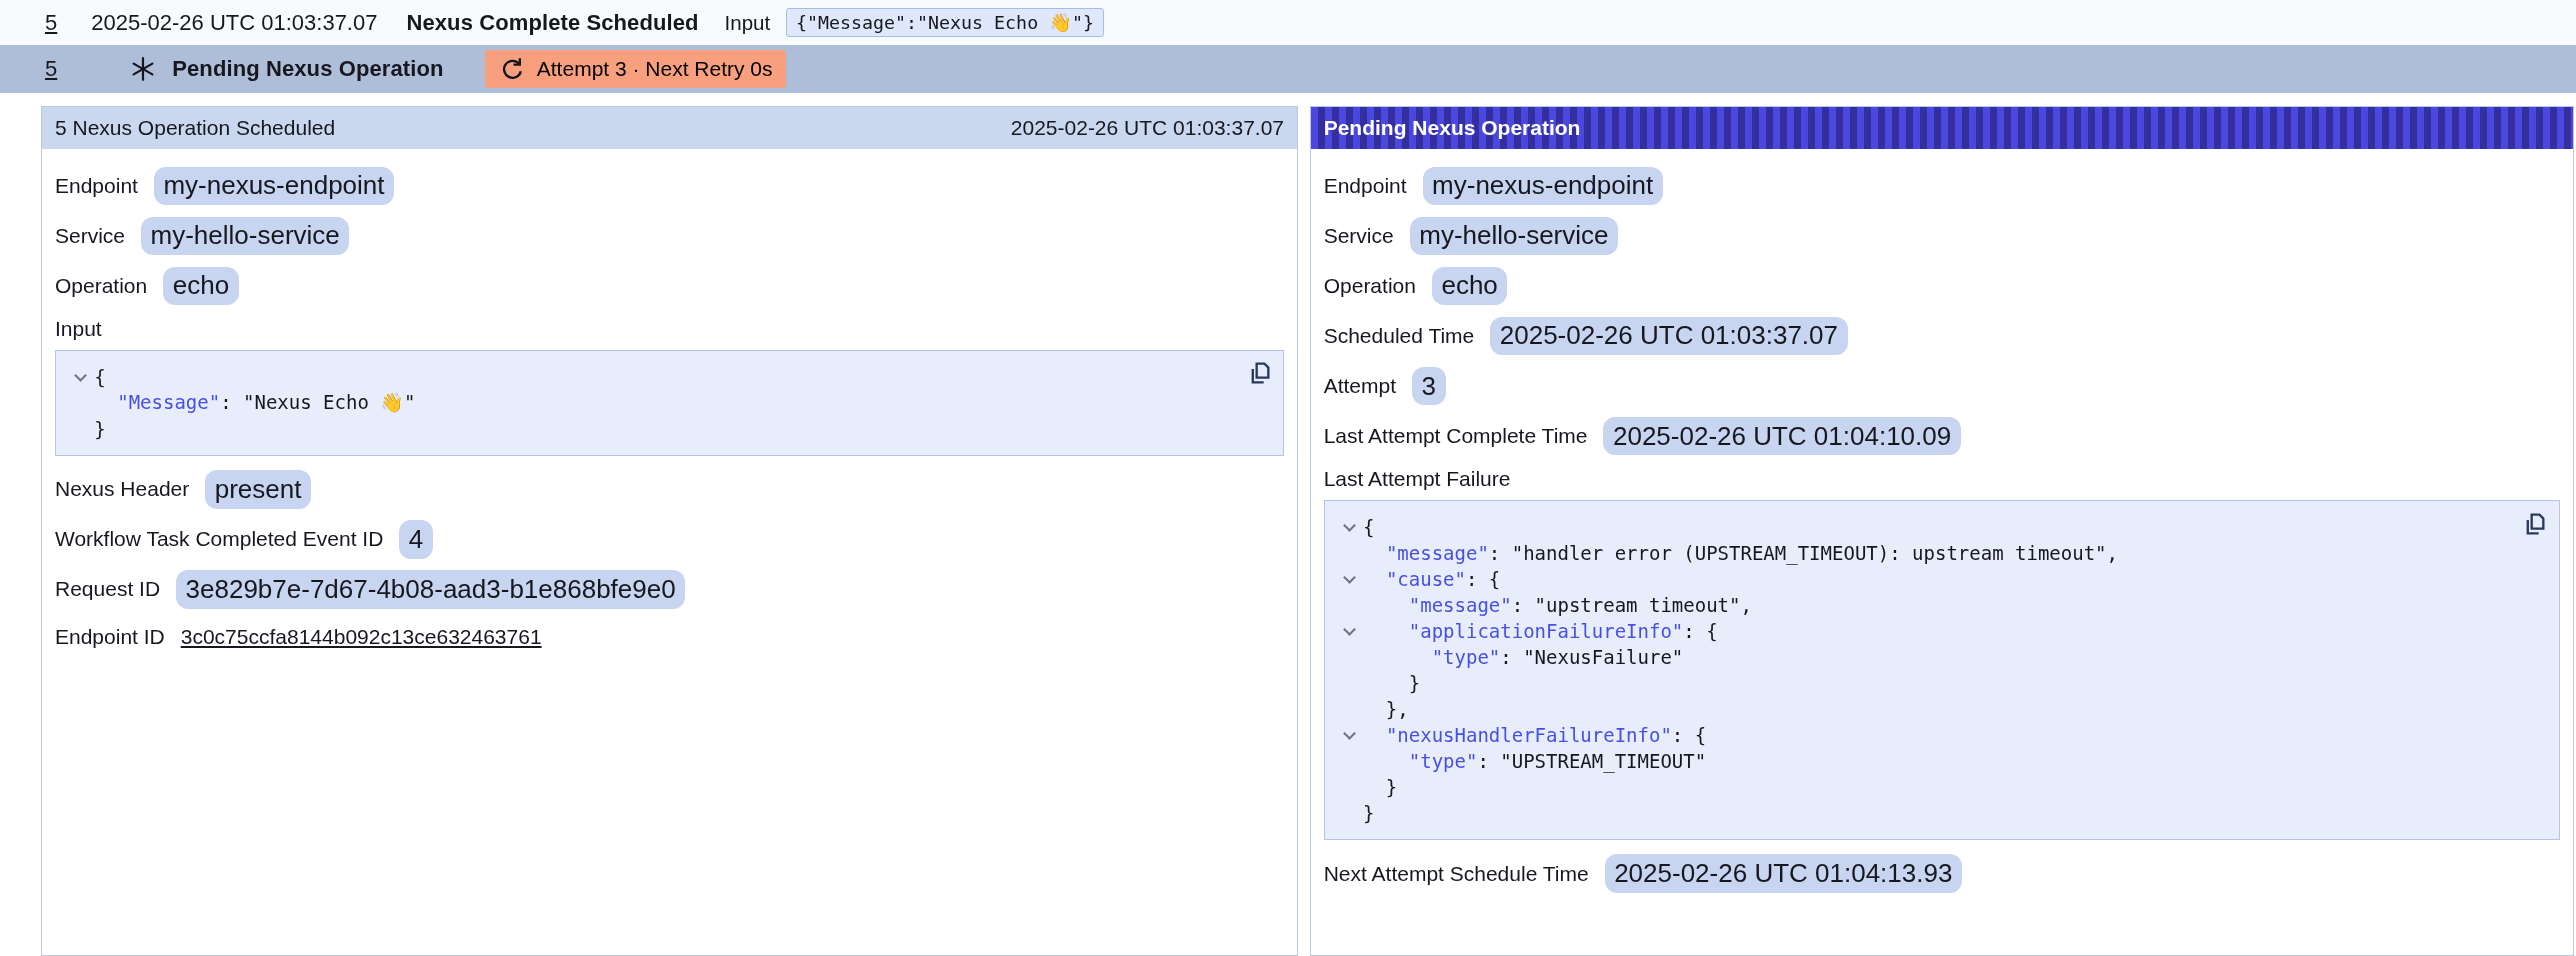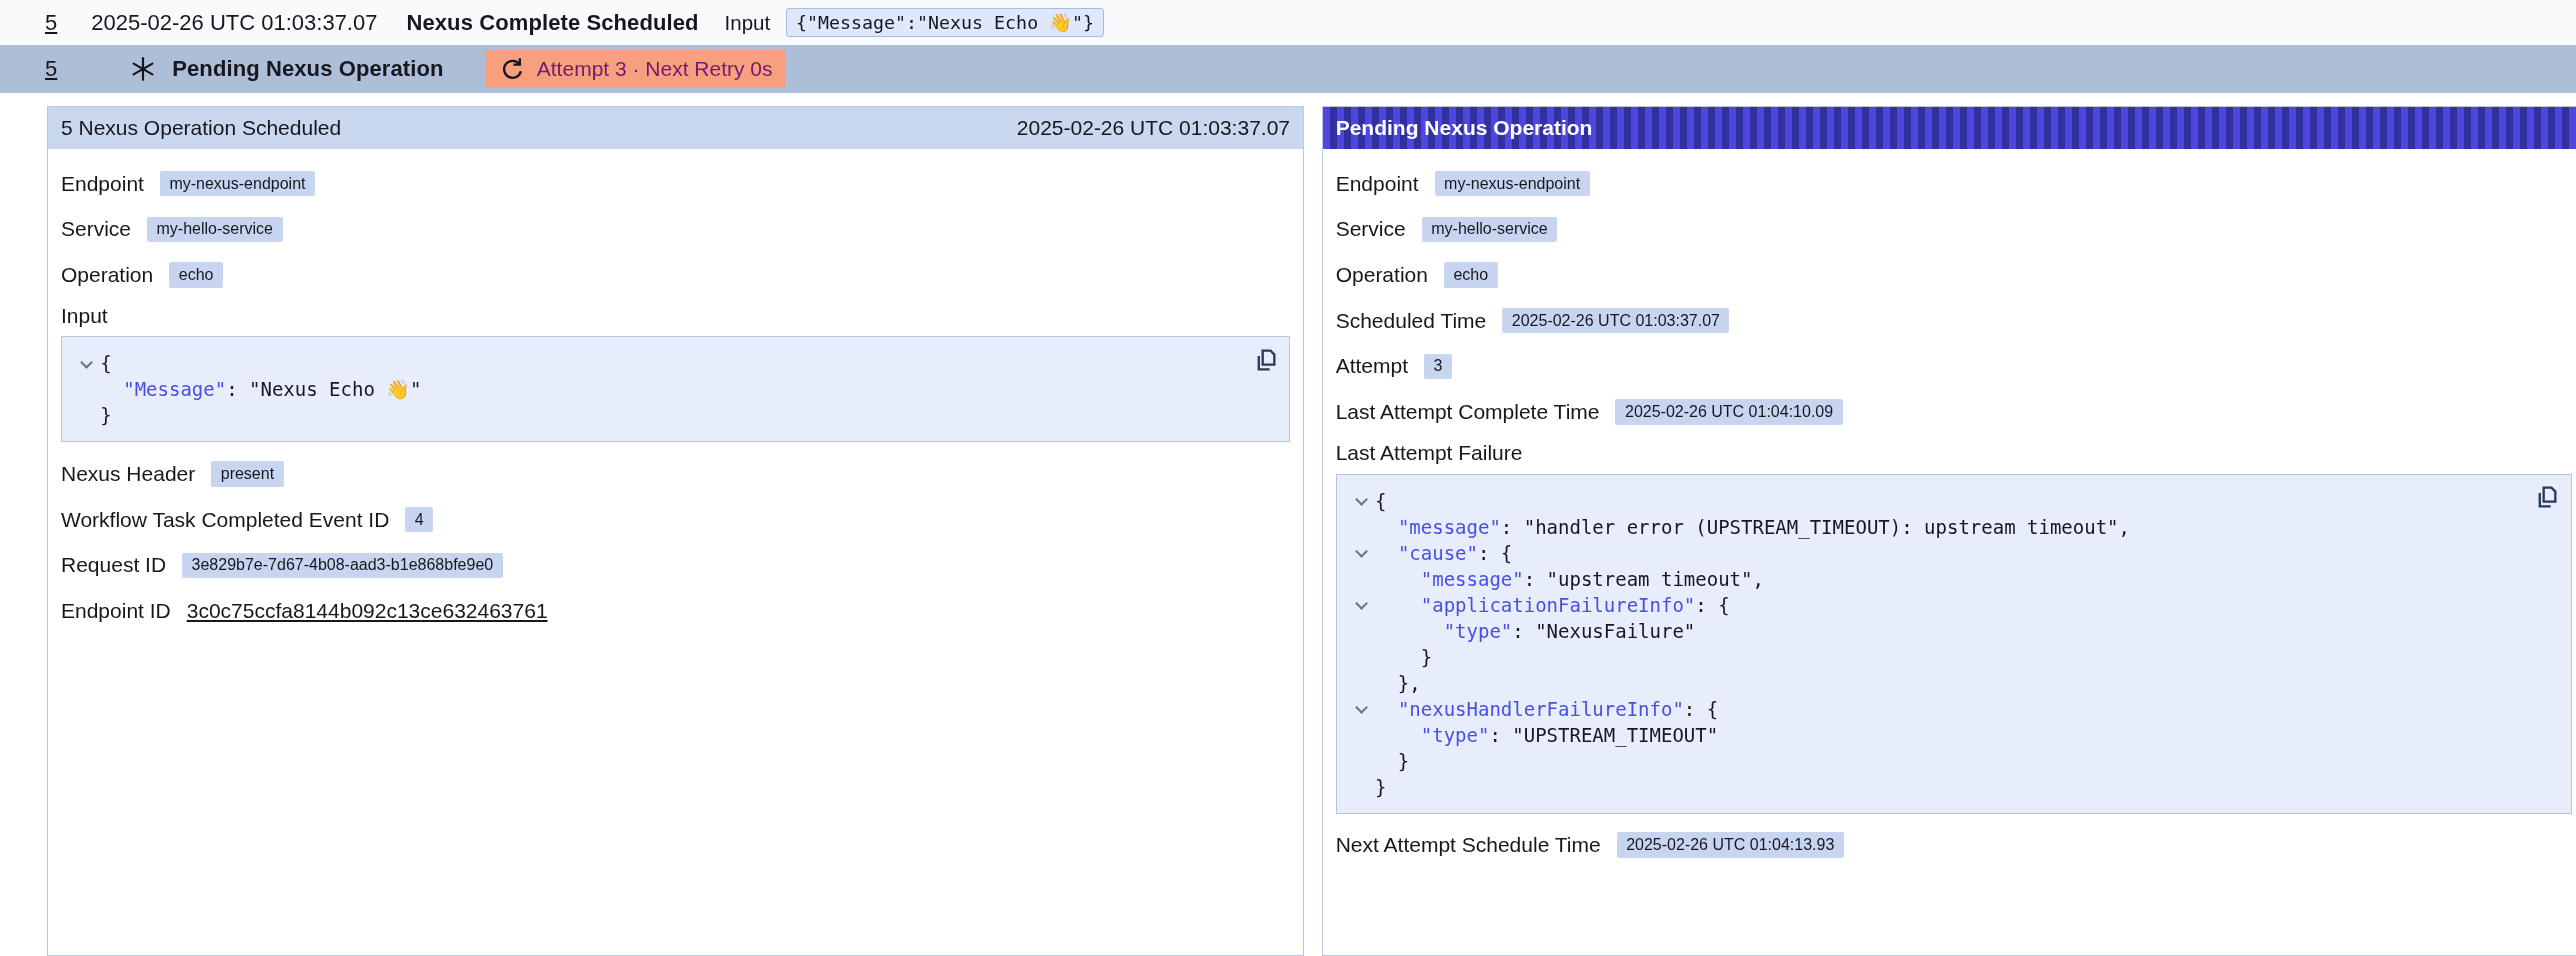--- a/index.html
+++ b/index.html
@@ -15,35 +15,35 @@
   
   .row1 { position:absolute; left:0; top:0; right:0; height:45px; background:var(--row1-bg); display:flex; align-items:center; padding-left:45px; }
   .row2 { position:absolute; left:0; top:45px; right:0; height:48px; background:var(--row2-bg); display:flex; align-items:center; padding-left:45px; }
   .evt-id { font-size:22px; text-decoration:underline; color:var(--text); }
   .evt-time { font-size:22px; margin-left:34px; }
   .evt-title { font-size:22px; font-weight:700; margin-left:29px; letter-spacing:0.1px; }
   .input-label { font-size:20.5px; margin-left:26px; }
   .input-chip { margin-left:16px; font-family:"DejaVu Sans Mono", monospace; font-size:18.3px; background:#dfe7fa; border:1.5px solid #a9bbdf; border-radius:2.9px; padding:2.9px 8.8px; color:var(--text); }
   .row2 .evt-title { margin-left:16px; }
   .star-wrap { margin-left:73px; display:flex; align-items:center; }
-  .retry-badge { margin-left:42px; display:flex; align-items:center; gap:10.3px; background:var(--orange); border-radius:2.9px; padding:5.1px 13px; font-size:21px; font-weight:500; color:#701a75; }
+  .retry-badge { margin-left:42px; display:flex; align-items:center; gap:10.3px; background:var(--orange); border-radius:2.9px; padding:5.1px 13px; font-size:21px; font-weight:500; color:#000000; }
 
   
   .panels { position:absolute; left:41px; top:106px; display:flex; gap:11.7px; }
-  .panel { border:1.5px solid var(--panel-border); background:#fff; height:850px; overflow:hidden;margin-left:6px; }
+  .panel { border:1.5px solid var(--panel-border); background:#fff; height:850px; overflow:hidden; }
   .panel.left { width:1257px; }
   .panel.right { width:1264px; }
   .panel-header { height:42px; display:flex; align-items:center; justify-content:space-between; padding:0 13px; font-size:21px; }
   .panel.left .panel-header { background:var(--panel-header-bg); }
   .panel.right .panel-header { background:repeating-linear-gradient(90deg, var(--stripe-light) 0 6.6px, var(--stripe-dark) 6.6px 14px); color:#fff; font-weight:600; }
   .panel-body { padding:17.6px 13px; }
 
   .frow { display:flex; align-items:center; gap:16px; min-height:34px; margin-bottom:11.7px; }
   .flabel { font-size:21px; white-space:nowrap; }
-  .fvalue.badge { background:var(--badge-bg); border-radius:2px; padding:3.7px 9.5px; font-size:16px; }
+  .fvalue.badge { background:var(--badge-bg); border-radius:12px; padding:3.7px 9.5px; font-size:26px; }
   .fvalue.link { font-size:21px; text-decoration:underline; color:var(--text); }
   .section-label { font-size:21px; margin:4.4px 0 8.8px; }
 
   
   .codeblock { position:relative; background:var(--code-bg); border:1.5px solid var(--code-border); padding:13px 14.6px 13px 10.3px; margin-bottom:14.6px; }
   .cline { display:flex; height:26px; align-items:center; }
   .gut { width:28px; display:flex; align-items:center; justify-content:center; flex:none; }
   .chev { width:8.8px; height:8.8px; border-left:2.2px solid #6d7585; border-bottom:2.2px solid #6d7585; transform:rotate(-45deg) translate(0.7px,-0.7px); }
   .ctext { font-family:"DejaVu Sans Mono", monospace; font-size:19px; white-space:pre; color:var(--text); }
   .ctext .k { color:var(--key-blue); }

